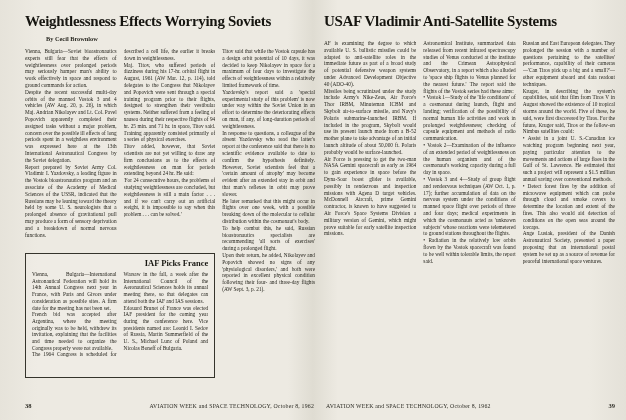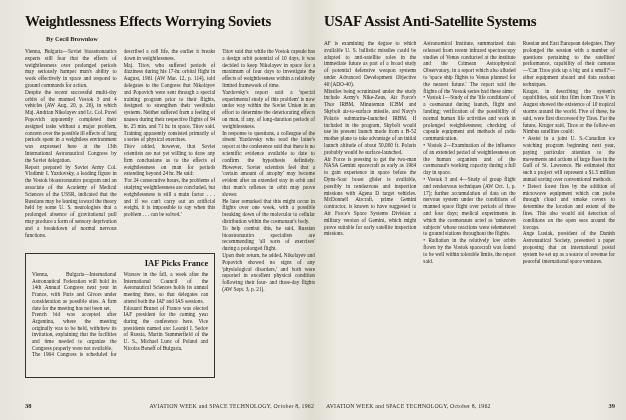--- a/index.html
+++ b/index.html
@@ -126,21 +126,21 @@
 Upon their return, he added, Nikolayev and Popovich showed no signs of any 'physiological disorders,' and both were reported in excellent physical condition following their four- and three-day flights (AW Sept. 3, p. 21).</div>
     </div>
 
     <div class="footer">
       <span class="page-num">38</span>
       <span class="journal-line">AVIATION WEEK and SPACE TECHNOLOGY, October 8, 1962</span>
     </div>
   </div>
 
   <div class="page page-right">
-    <div class="headline">USAF Assist Anti-Satellite Systems</div>
+    <div class="headline">USAF Vladimir Anti-Satellite Systems</div>
 
     <div class="cols cols-right">
       <div class="col col-full">AF is examining the degree to which available U. S. ballistic missiles could be adapted to anti-satellite roles in the immediate future as part of a broad study of potential defensive weapon systems under Advanced Development Objective 40 (ADO-40).
 Missiles being scrutinized under the study include Army's Nike-Zeus, Air Force's Thor IRBM, Minuteman ICBM and Skybolt air-to-surface missile, and Navy's Polaris submarine-launched IRBM. If included in the program, Skybolt would use its present launch mode from a B-52 mother plane to take advantage of an initial launch altitude of about 50,000 ft. Polaris probably would be surface-launched.
 Air Force is pressing to get the two-man NASA Gemini spacecraft as early as 1964 to gain experience in space before the Dyna-Soar boost glider is available, possibly in rendezvous and inspection missions with Agena D target vehicles. McDonnell Aircraft, prime Gemini contractor, is known to have suggested to Air Force's Space Systems Division a military version of Gemini, which might prove suitable for early satellite inspection missions.</div>
       <div class="col col-full">Astronomical Institute, summarized data released from recent infrared spectroscopy studies of Venus conducted at the institute and the Crimean Astrophysical Observatory, in a report which also alluded to 'space ship flights to Venus planned for the nearest future.' The report said the flights of the Vostok series had these aims:
 • Vostok 1—Study of the 'life conditions' of a cosmonaut during launch, flight and landing; verification of the possibility of normal human life activities and work in prolonged weightlessness; checking of capsule equipment and methods of radio communication.
 • Vostok 2—Examination of the influence of an extended period of weightlessness on the human organism and of the cosmonaut's working capacity during a full day in space.
 • Vostok 3 and 4—Study of group flight and rendezvous techniques (AW Oct. 1, p. 17); further accumulation of data on the nervous system under the conditions of manned space flight over periods of three and four days; medical experiments in which the cosmonauts acted as 'unknown subjects' whose reactions were telemetered to ground stations throughout the flights.
 • Radiation in the relatively low orbits flown by the Vostok spacecraft was found to be well within tolerable limits, the report said.</div>

